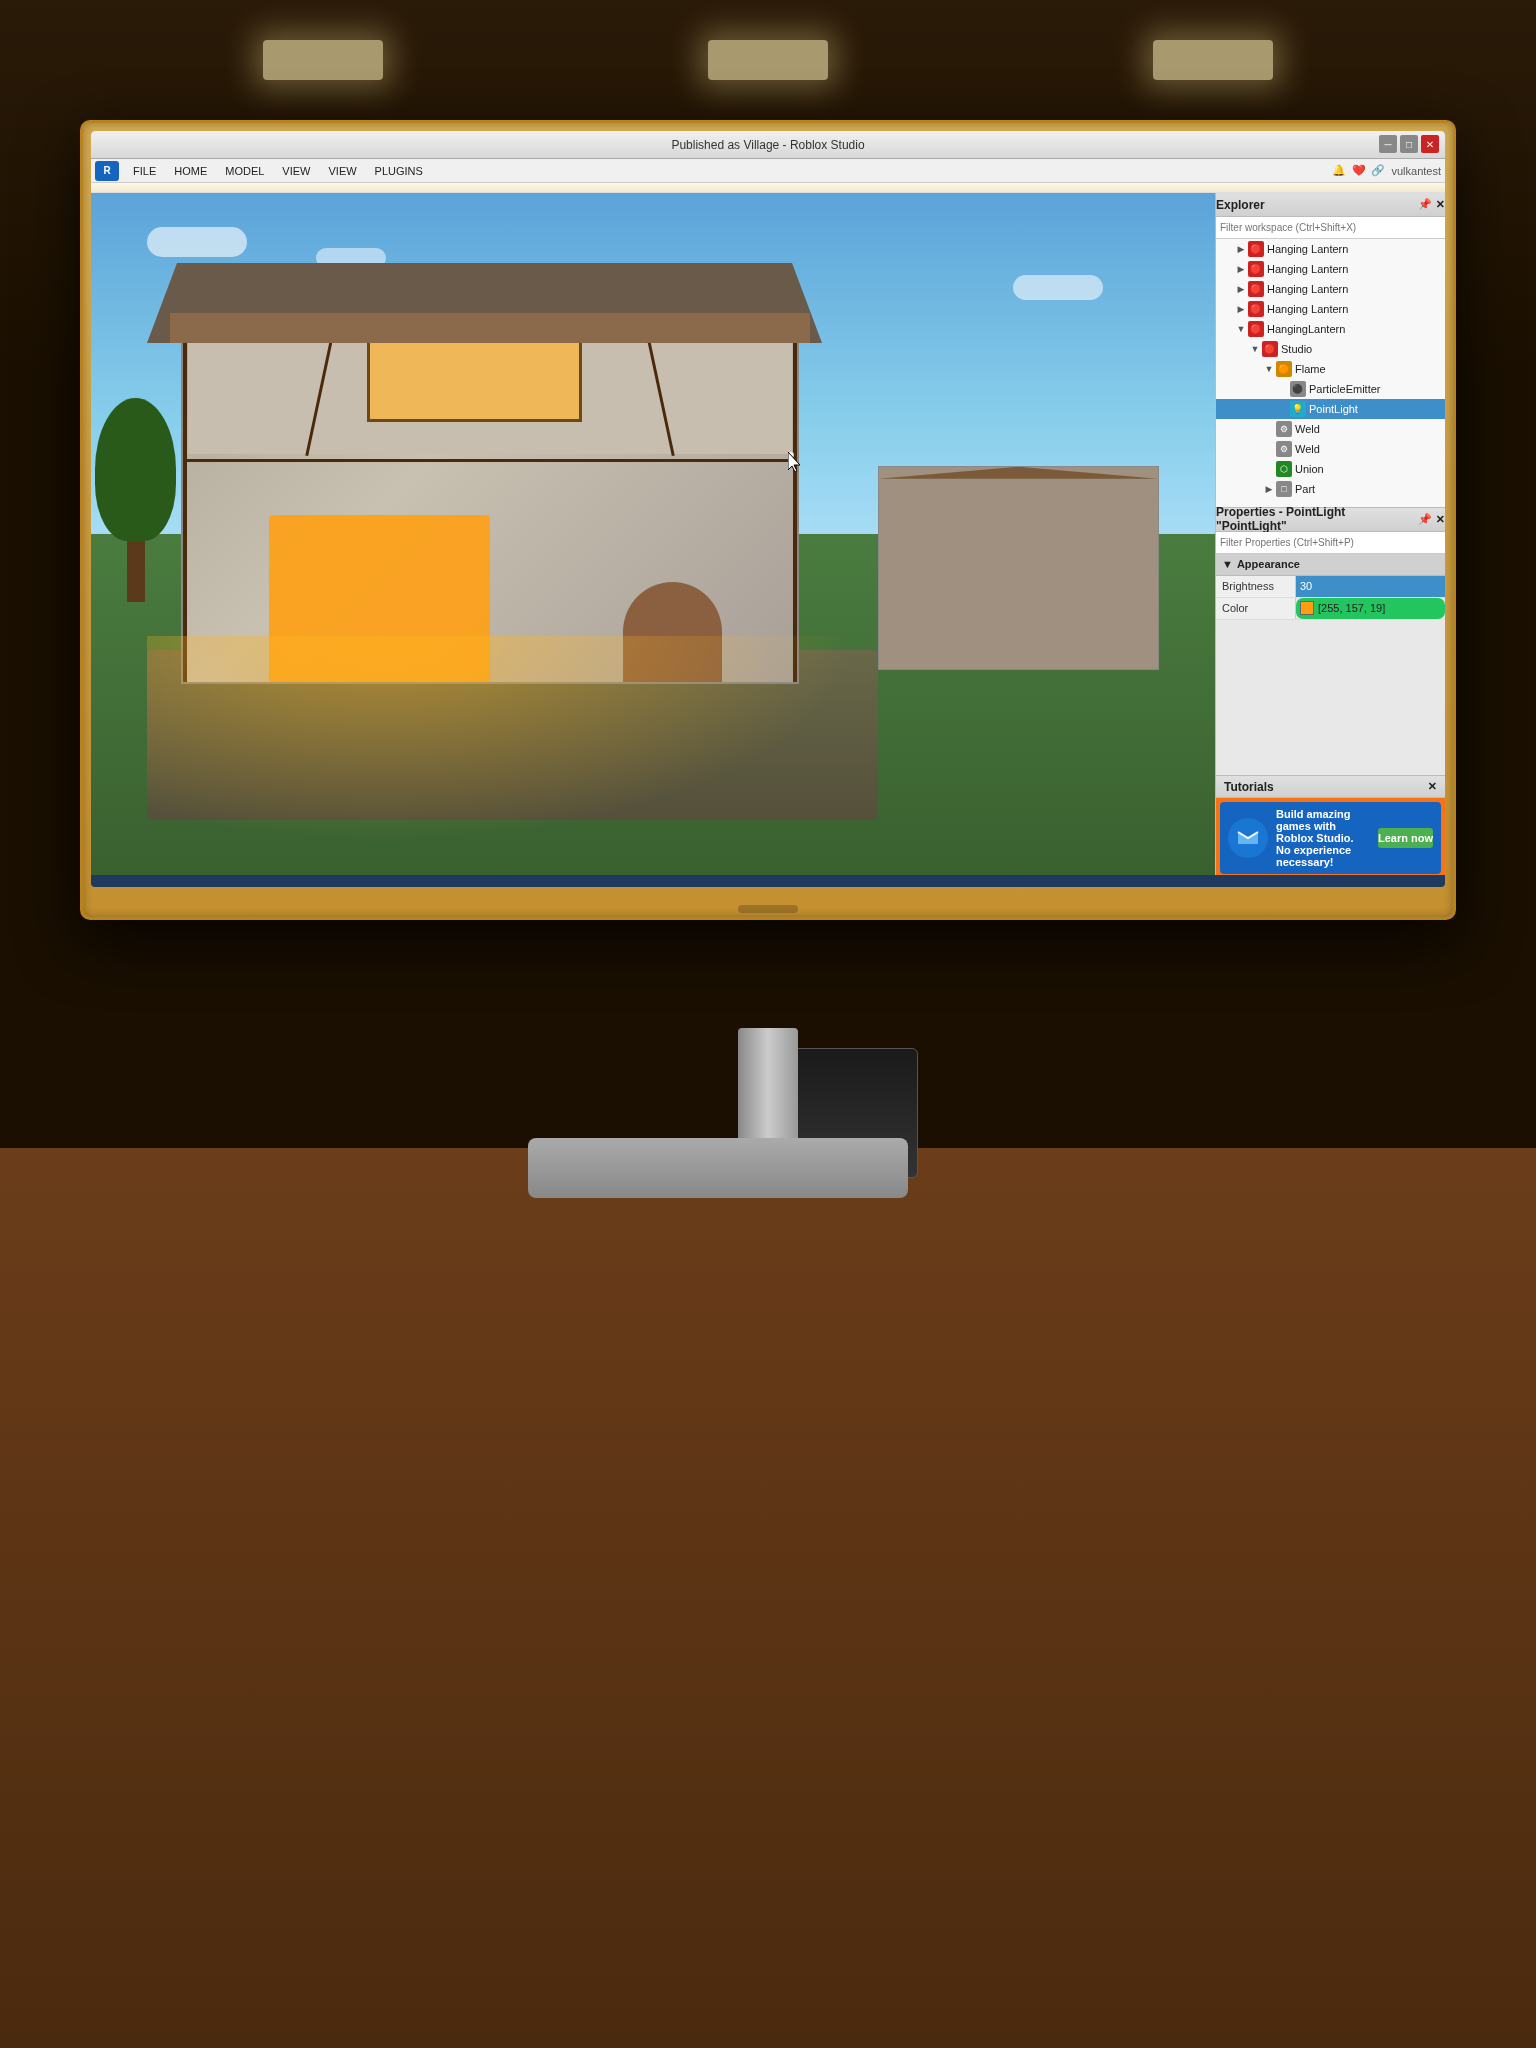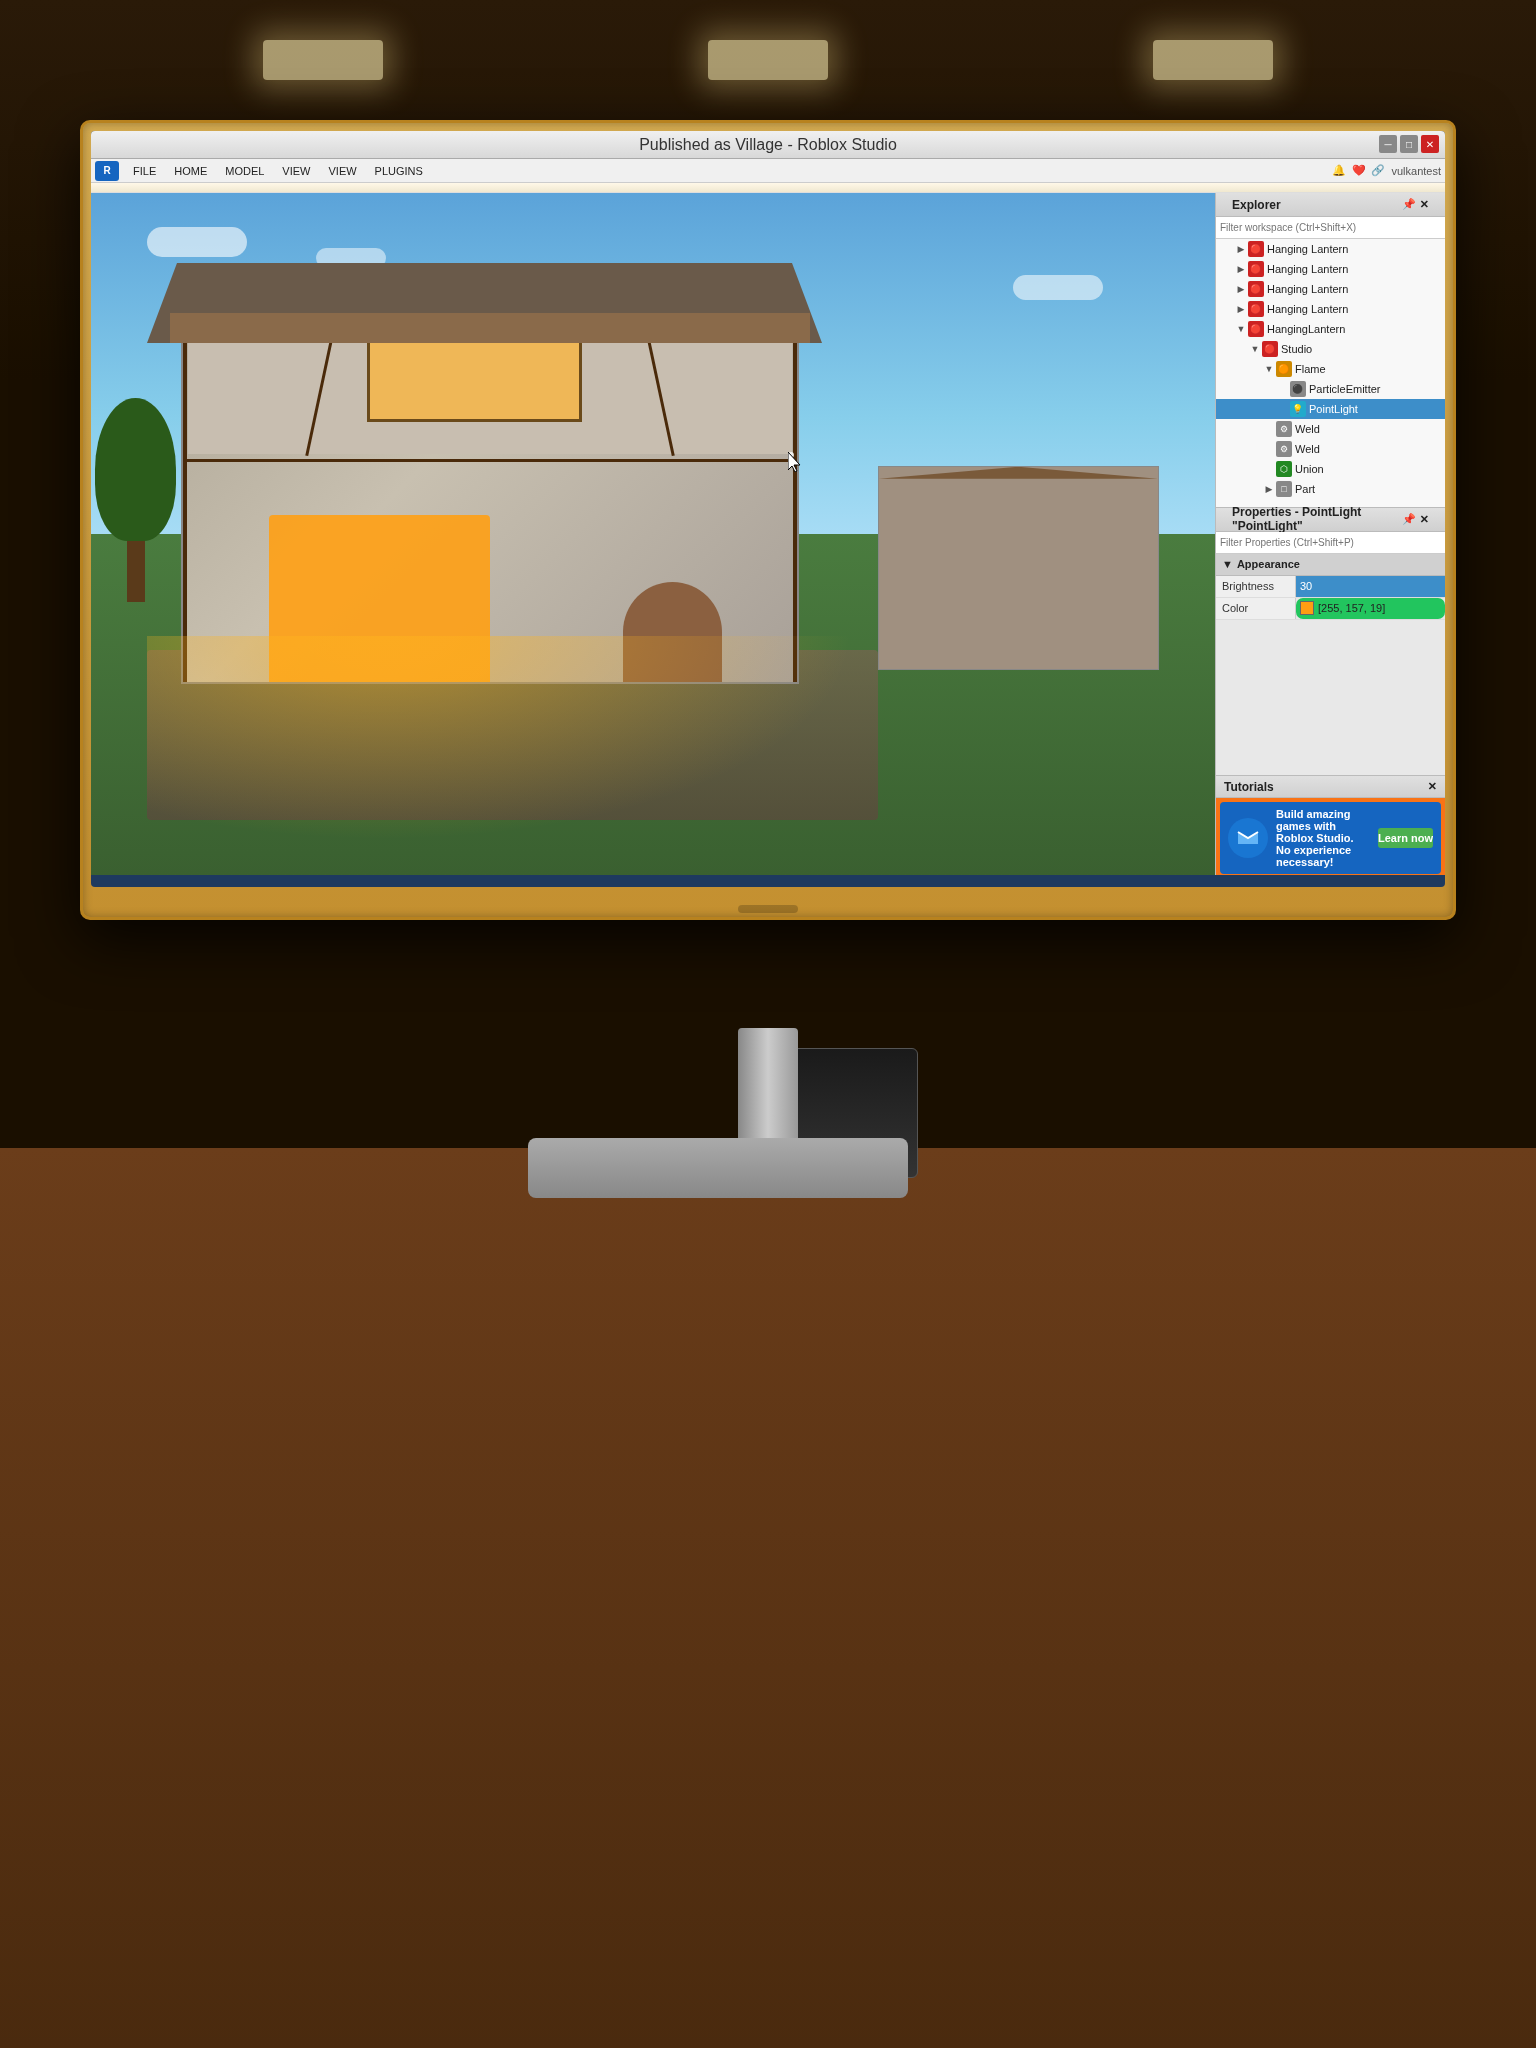--- a/index.html
+++ b/index.html
@@ -126,21 +126,21 @@
     .title-bar {
       height: 28px;
       background: linear-gradient(180deg, #f0f0f0 0%, #d8d8d8 100%);
       display: flex;
       align-items: center;
       justify-content: center;
       border-bottom: 1px solid #aaa;
       position: relative;
     }
     .title-bar-text {
-      font-size: 16px;
+      font-size: 12px;
       color: #333;
       font-weight: normal;
     }
     .title-bar-buttons {
       position: absolute;
       right: 6px;
       top: 4px;
       display: flex;
       gap: 3px;
     }
@@ -259,21 +259,21 @@
       display: flex;
       flex-direction: column;
     }
 
     
     .panel-header {
       height: 24px;
       background: linear-gradient(180deg, #e0e0e0 0%, #d0d0d0 100%);
       display: flex;
       align-items: center;
-      padding: 0 16px;
+      padding: 0 0;
       font-size: 12px;
       font-weight: bold;
       color: #222;
       border-bottom: 1px solid #bbb;
       justify-content: space-between;
     }
     .panel-filter {
       height: 22px;
       background: white;
       border-bottom: 1px solid #ccc;

